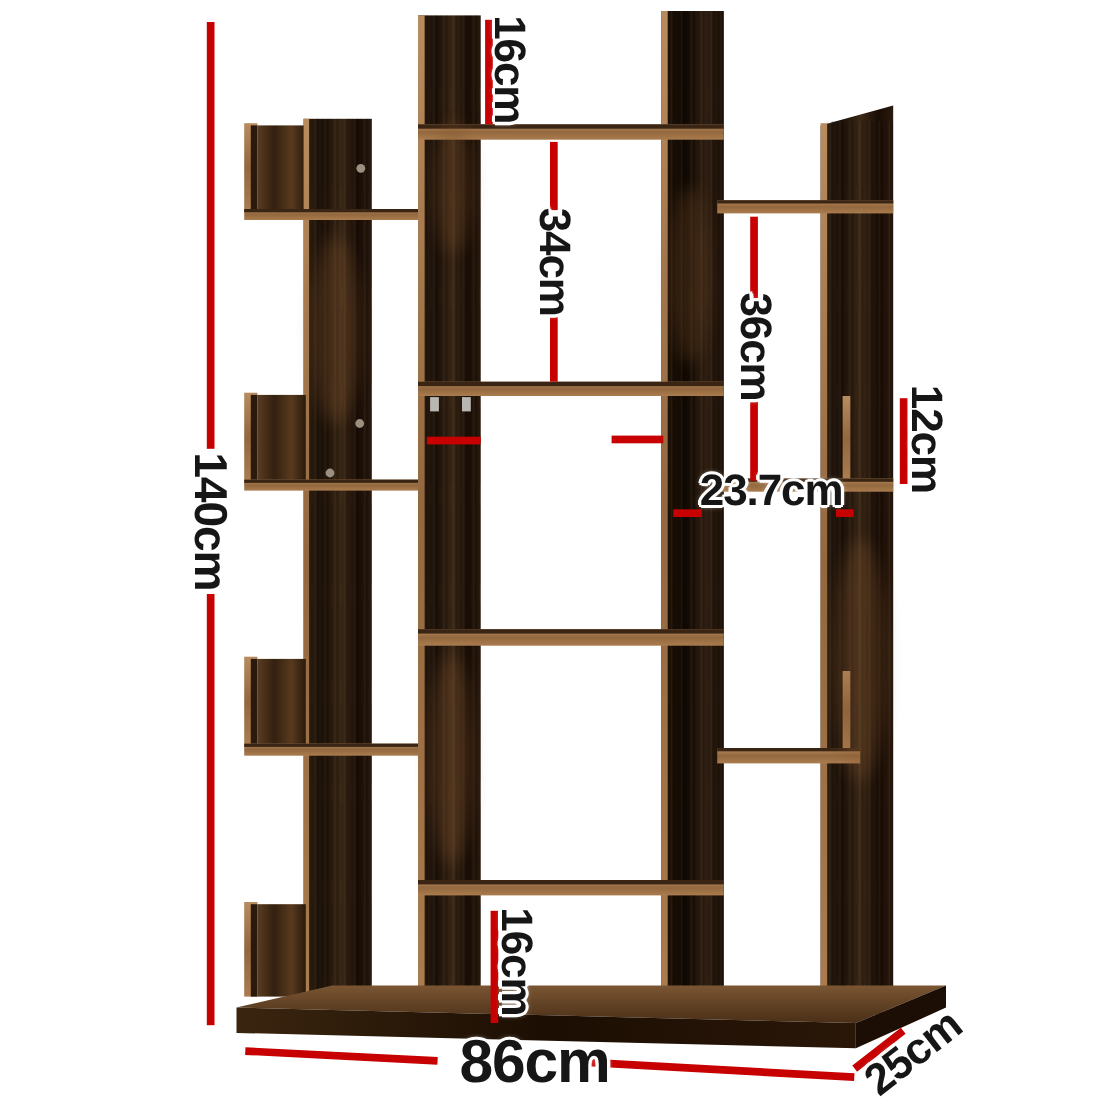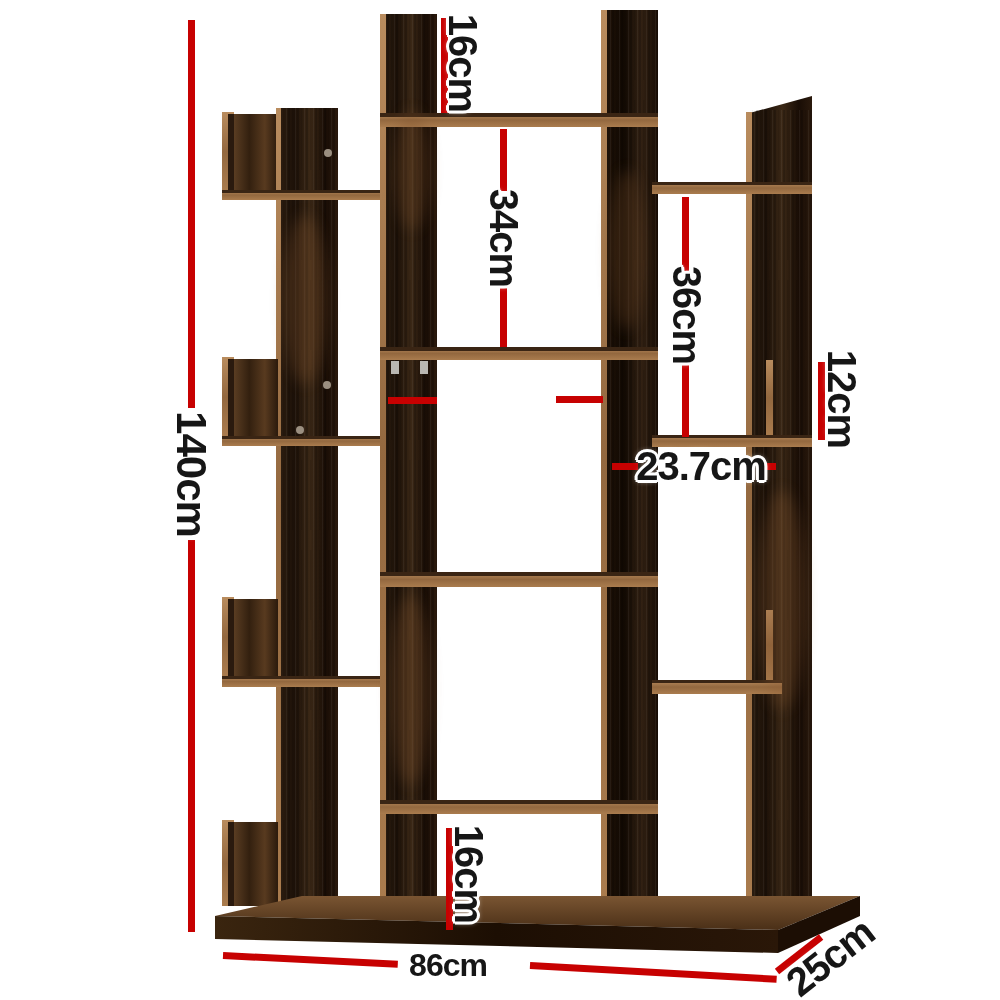--- a/index.html
+++ b/index.html
@@ -28,23 +28,23 @@
   .dim-label{position:absolute;font-weight:700;font-size:40px;color:#161616;letter-spacing:-1px;
      white-space:nowrap;line-height:1;
      text-shadow:-3px 0 0 #fff,3px 0 0 #fff,0 -3px 0 #fff,0 3px 0 #fff,
                  -2px -2px 0 #fff,2px -2px 0 #fff,-2px 2px 0 #fff,2px 2px 0 #fff,0 0 6px #fff;}
   .lbl-140{left:191px;top:474px;transform:translate(-50%,-50%) rotate(90deg);font-size:42px;}
   .lbl-16t{left:463px;top:63px;transform:translate(-50%,-50%) rotate(90deg);}
   .lbl-34{left:504px;top:238px;transform:translate(-50%,-50%) rotate(90deg);}
   .lbl-36{left:687px;top:315px;transform:translate(-50%,-50%) rotate(90deg);}
   .lbl-12{left:842px;top:399px;transform:translate(-50%,-50%) rotate(90deg);}
   .lbl-335{left:497px;top:400px;transform:translate(-50%,-50%);}
-  .lbl-237{left:701px;top:466px;transform:translate(-50%,-50%);}
+  .lbl-237{left:701px;top:446px;transform:translate(-50%,-50%);}
   .lbl-16b{left:469px;top:874px;transform:translate(-50%,-50%) rotate(90deg);}
-  .lbl-86{left:448px;top:965px;transform:translate(-50%,-50%);font-size:32px;}
+  .lbl-86{left:486px;top:965px;transform:translate(-50%,-50%);font-size:55px;}
   .lbl-25{left:830px;top:957px;transform:translate(-50%,-50%) rotate(-38deg);}
 </style>
 </head>
 <body>
 
 <div id="stage">
 
   <svg id="shelf-svg" width="1000" height="1000" viewBox="0 0 1000 1000">
     <defs>
       <linearGradient id="gDark" x1="0" y1="0" x2="1" y2="0">

